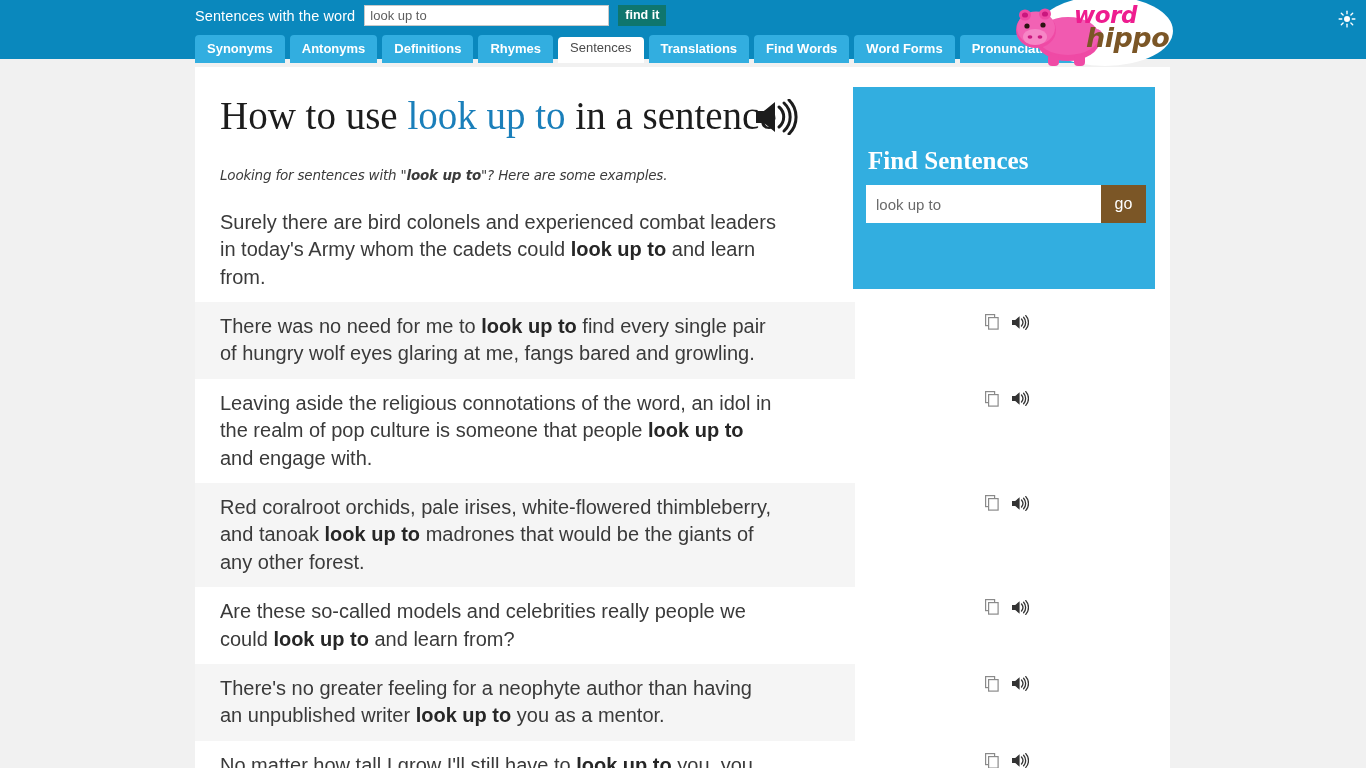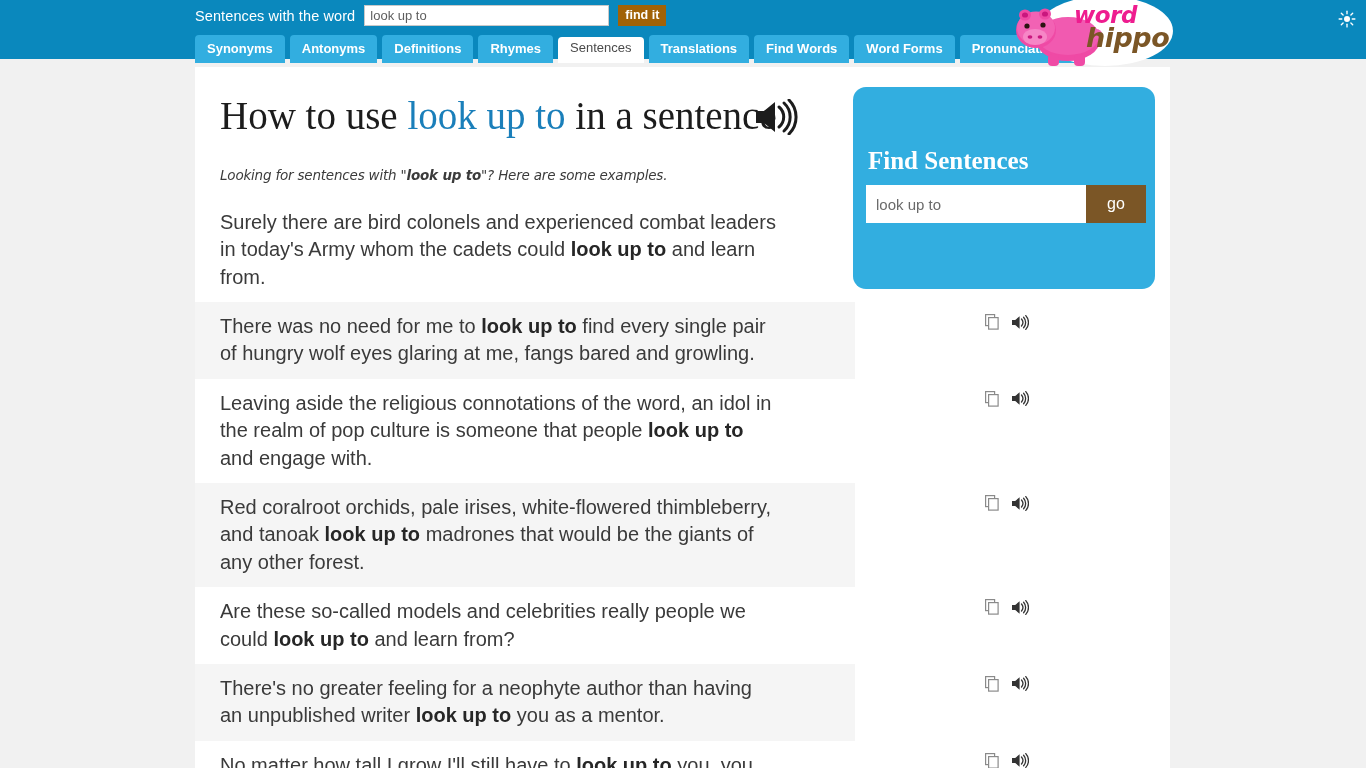--- a/index.html
+++ b/index.html
@@ -36,21 +36,21 @@
     background: #ffffff;
     font-family: "Liberation Sans", sans-serif;
     font-size: 13px;
     color: #5e5e5e;
     padding: 0 5px;
     outline: none;
   }
   .search-input::placeholder { color: #6b6b6b; }
   .find-it {
     height: 21px;
-    background: #a16207;
+    background: #0f766e;
     color: #ffffff;
     font-size: 12.5px;
     font-weight: bold;
     border: none;
     padding: 0 7px;
     cursor: pointer;
     font-family: "Liberation Sans", sans-serif;
     line-height: 21px;
   }
 
@@ -181,21 +181,20 @@
     top: 12px;
     display: flex; align-items: center; gap: 12px;
   }
   .icon-btn { cursor: pointer; line-height: 0; }
 
   
   .sidebar {
     position: absolute; left: 658px; top: 20px;
     width: 302px; height: 202px;
     background: #32aee0;
-    border-radius: 13px;
   }
   .sidebar-title {
     position: absolute; left: 15px; top: 60px;
     font-family: "Liberation Serif", serif;
     font-size: 25px;
     color: #ffffff;
     font-weight: bold;
   }
   .sidebar-form {
     position: absolute; left: 13px; top: 98px;
@@ -207,21 +206,21 @@
     border: none;
     background: #ffffff;
     font-family: "Liberation Sans", sans-serif;
     font-size: 15px;
     color: #6a6a6a;
     padding: 0 10px;
     outline: none;
   }
   .sidebar-input::placeholder { color: #6a6a6a; }
   .sidebar-go {
-    width: 60px; height: 38px;
+    width: 45px; height: 38px;
     background: #7b5626;
     color: #ffffff;
     border: none;
     font-family: "Liberation Sans", sans-serif;
     font-size: 16px;
     cursor: pointer;
   }
 </style>
 </head>
 <body>

